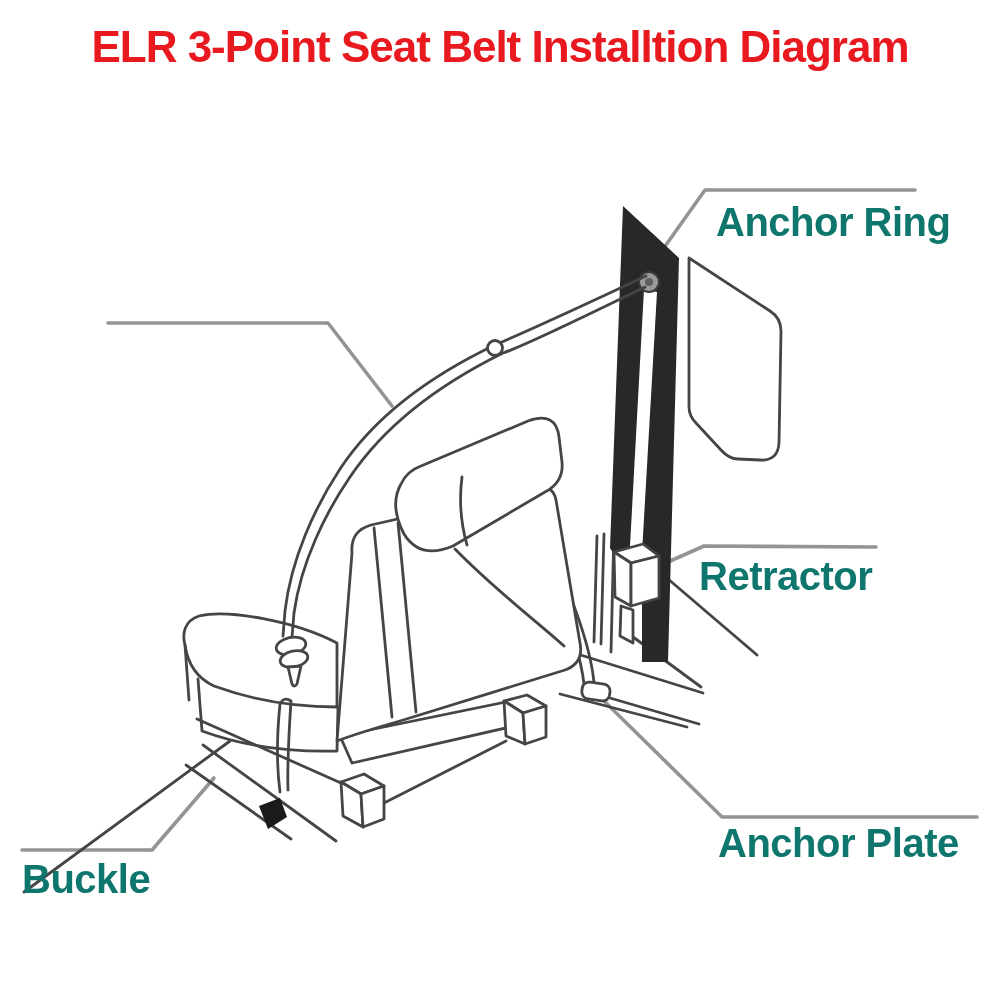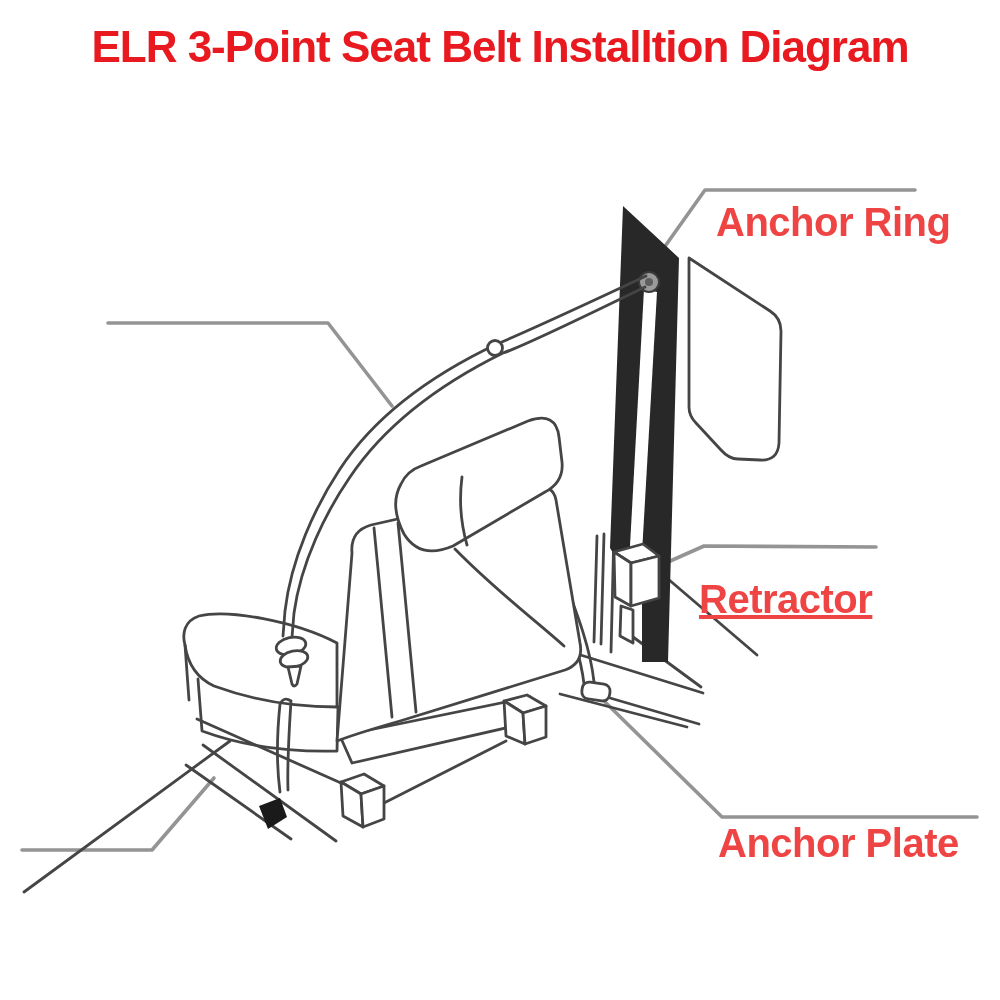--- a/index.html
+++ b/index.html
@@ -18,26 +18,26 @@
     font-weight:800;
     letter-spacing:-1px;
     color:#e8191f;
     white-space:nowrap;
   }
   .dlabel{
     position:absolute;
     font-size:40px;
     font-weight:700;
     letter-spacing:-0.5px;
-    color:#ef4444;
+    color:#0f766e;
     white-space:nowrap;
   }
   .lbl-anchor-ring{left:716px;top:200px;}
   .lbl-strap{left:100px;top:331px;}
-  .lbl-retractor{left:699px;top:577px;text-decoration:underline;}
+  .lbl-retractor{left:699px;top:554px;}
   .lbl-buckle{left:22px;top:857px;}
   .lbl-anchor-plate{left:718px;top:821px;}
   svg{position:absolute;left:0;top:0;}
 </style>
 </head>
 <body>
 
 <div class="canvas">
 
   <svg width="1000" height="1000" viewBox="0 0 1000 1000">
@@ -129,15 +129,16 @@
       <path d="M 280,704 C 277,733 276,762 280,792 M 291,701 C 289,732 287,762 288,790 M 280,704 Q 284,696 291,701"></path>
 
       <path fill="#1a1a1a" stroke="none" d="M 259,806 L 280,798 L 287,817 L 268,829 Z"></path>
     </g>
   </svg>
 
   <div class="title">ELR 3-Point Seat Belt Installtion Diagram</div>
 
   <div class="dlabel lbl-anchor-ring">Anchor Ring</div>
   <div class="dlabel lbl-retractor">Retractor</div>
+  <div class="dlabel lbl-buckle">Buckle</div>
   <div class="dlabel lbl-anchor-plate">Anchor Plate</div>
 
 </div>
 
 </body></html>

